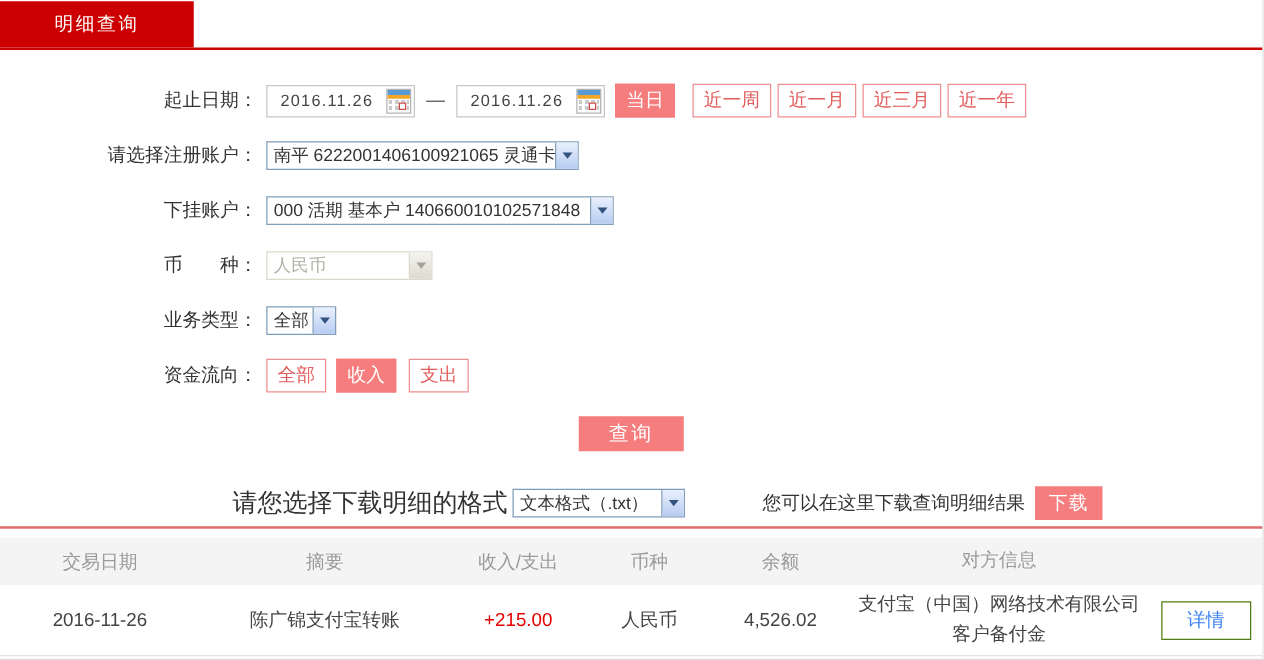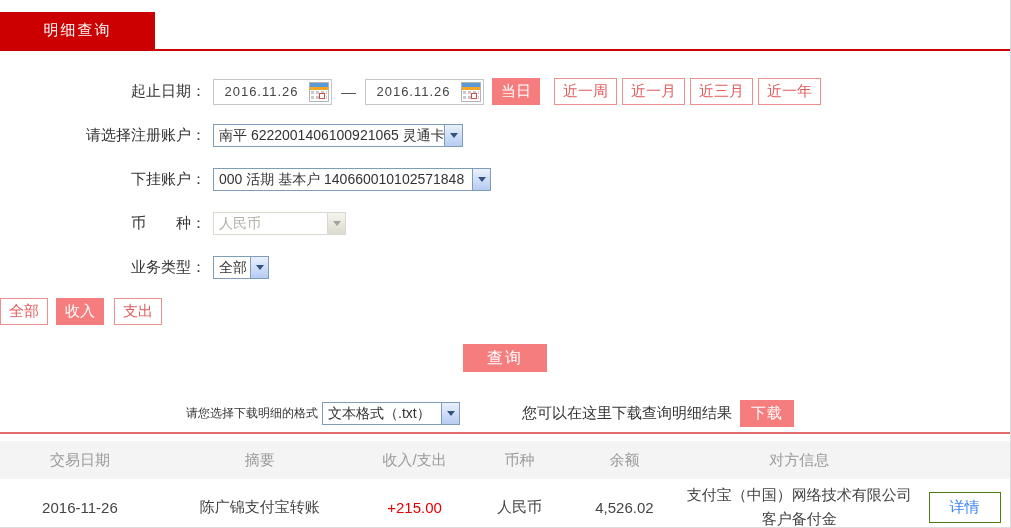--- a/index.html
+++ b/index.html
@@ -1,21 +1,21 @@
 <!DOCTYPE html>
 <html><head>
 <meta charset="utf-8">
 <style>
   * { margin:0; padding:0; box-sizing:border-box; }
   html,body { background:#fff; }
   body { font-family:"Liberation Sans","DejaVu Sans",sans-serif; }
   .page { width:1011px; height:528px; background:#fff; border-right:1px solid #dcdcdc; border-bottom:1px solid #dcdcdc; overflow:hidden; }
 
   
-  .tabbar { padding-top:12px; border-bottom:2px solid #cc0000; }
+  .tabbar { padding-top:1px; border-bottom:2px solid #cc0000; }
   .tab { width:155px; height:37px; background:#cc0000; color:#fff; font-size:15px; letter-spacing:2px; display:flex; align-items:center; justify-content:center; cursor:pointer; }
 
   
   .formarea { padding-top:27px; }
   .frow { display:flex; align-items:center; height:27px; margin-bottom:17px; }
   .flabel { width:206px; text-align:right; font-size:15px; color:#333; margin-right:7px; white-space:pre;padding-left:15px; }
 
   .dateinput { width:119px; height:26px; border:1px solid #c6c6c6; background:#fff; display:flex; align-items:center; cursor:text; }
   .dateval { flex:1; text-align:center; font-size:13px; color:#444; letter-spacing:1px; }
   .cal-icon { width:20px; height:20px; border:1px solid #b4b4b4; background:#fff; position:relative; margin-right:2px; flex:0 0 auto; cursor:pointer; }
@@ -44,21 +44,21 @@
   .w250 { width:250px; } .w278 { width:278px; } .w133 { width:133px; } .w56 { width:56px; } .w138 { width:138px; }
 
   .ff-pill { width:48px; }
   .ff1 { margin-left:0; } .ff2 { margin-left:8px; } .ff3 { margin-left:10px; }
 
   .queryrow { display:flex; justify-content:center; align-items:center; height:28px; margin-top:19px; margin-bottom:28px; }
   .btn-solid { background:#f57d7d; color:#fff; border:none; font-size:16px; letter-spacing:2px; cursor:pointer; font-family:inherit; }
   .querybtn { width:84px; height:28px; }
 
   .dlrow { display:flex; align-items:center; height:27px; margin-left:186px; }
-  .dl-label { font-size:12px; color:#333; }
+  .dl-label { font-size:20px; color:#333; }
   .dlrow .sel { margin-left:4px; }
   .dl-hint { font-size:15px; color:#333; margin-left:62px; }
   .dlbtn { width:54px; height:27px; margin-left:8px; font-size:15px; letter-spacing:1px; }
 
   .divider { margin-top:5px; border-top:2px solid #e06b6b; }
 
   
   .thead { margin-top:7px; display:flex; align-items:center; height:38px; background:#f4f4f4; color:#9a9a9a; font-size:15px; }
   .trow { display:flex; align-items:center; min-height:56px; border-bottom:1px solid #e3e3e3; font-size:15px; color:#444; background:#fff; }
   .c { text-align:center; }
@@ -139,20 +139,21 @@
       <div class="flabel">业务类型：</div>
       <div class="sel w56">
         <span class="sel-text">全部</span>
         <span class="sel-arrow">
             <i></i>
           </span>
       </div>
     </div>
 
     <div class="frow">
+      <div class="flabel">资金流向：</div>
       <button class="pill ff-pill ff1">全部</button>
       <button class="pill filled ff-pill ff2">收入</button>
       <button class="pill ff-pill ff3">支出</button>
     </div>
 
     <div class="queryrow">
       <button class="btn-solid querybtn">查询</button>
     </div>
 
     <div class="dlrow">

